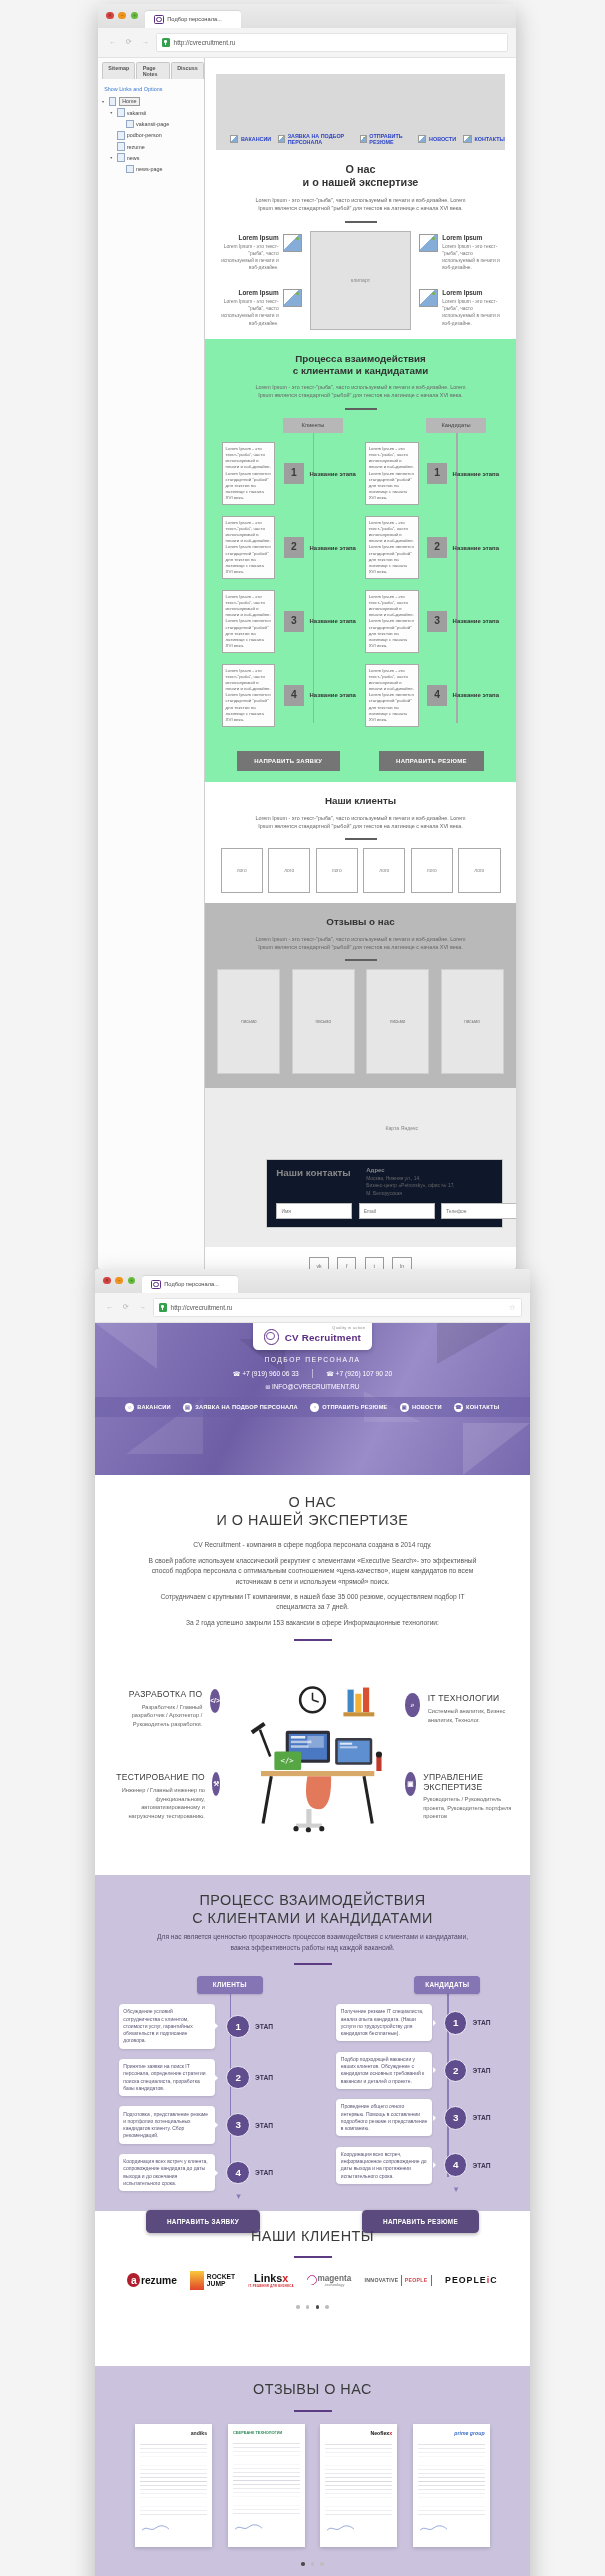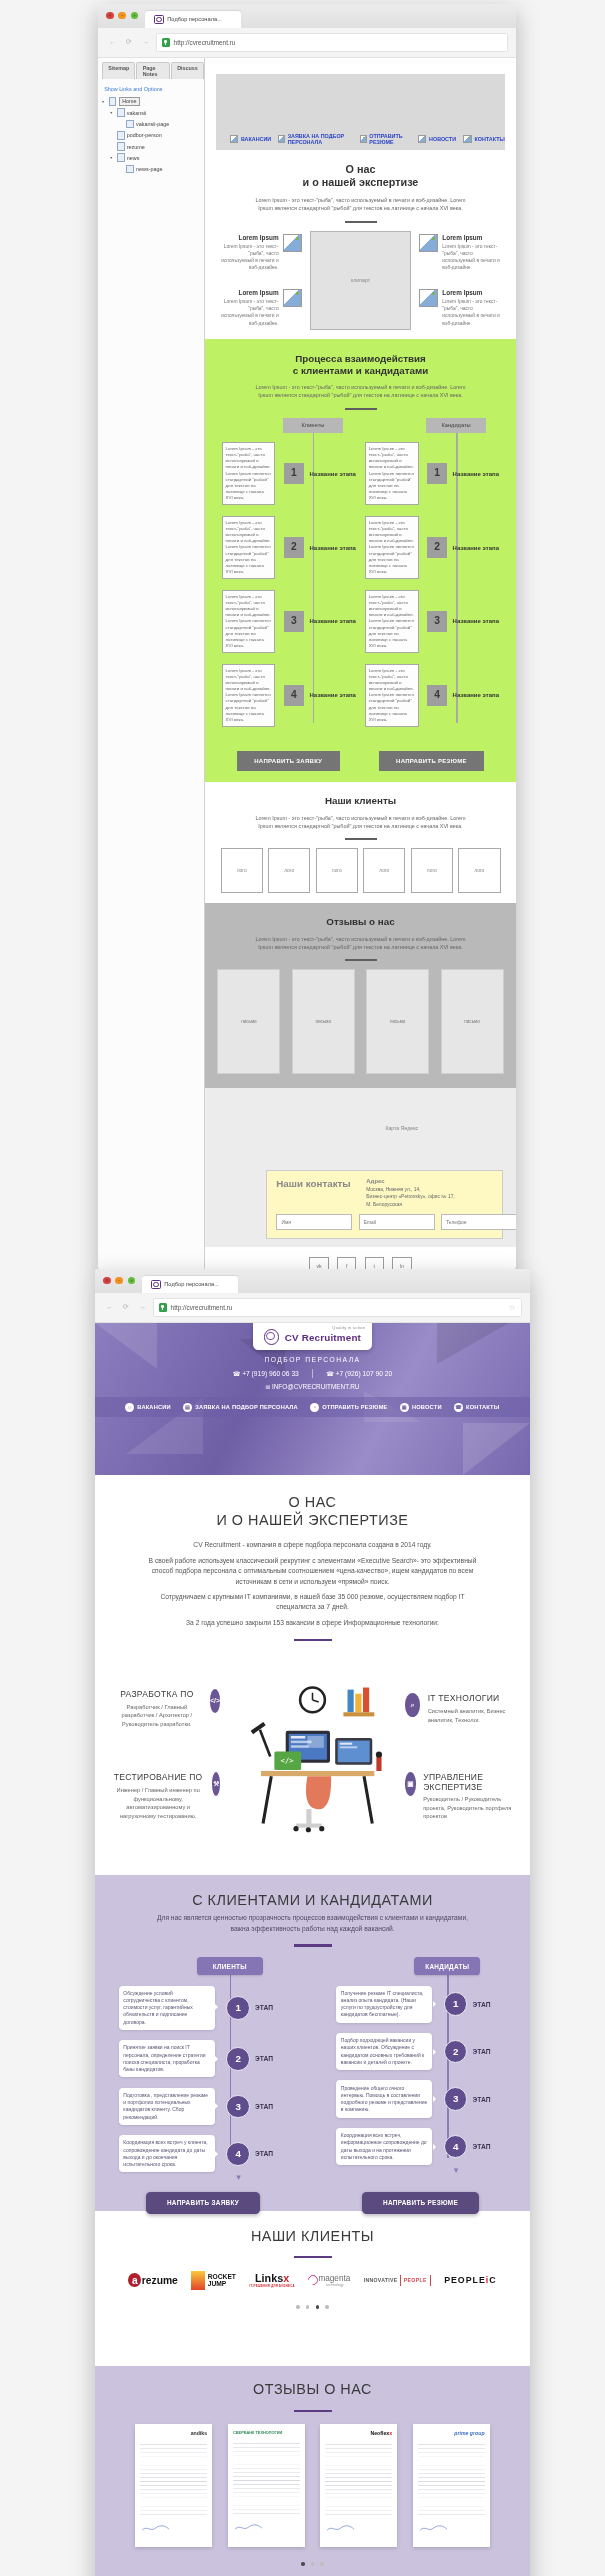--- a/index.html
+++ b/index.html
@@ -48,39 +48,39 @@
 .wfeatgrid{display:flex;justify-content:center;gap:8.2px;align-items:center;margin-top:3.1px}
 .wfcol{width:85px;display:flex;flex-direction:column;gap:17.5px}
 .wfeat{display:flex;gap:4.1px;align-items:flex-start}
 .wfeat.rt{text-align:right}
 .wfeat.lt2{text-align:left;flex-direction:row-reverse}
 .wft b{font-size:6.4px;display:block;margin-bottom:2.1px}
 .wft p{font-size:4.9px;color:#777;margin:0;line-height:1.45}
 .bigpic{width:17.5px;height:15.5px;border:0.5px solid #9b9b9b;background:linear-gradient(135deg,#fff 45%,#86add8 45%);position:relative;flex:none}
 .bigpic::after{content:"";position:absolute;right:2.6px;top:1.5px;width:3.1px;height:3.1px;border-radius:50%;background:#7fb341}
 .klip{width:102px;height:97px;background:#e2e2e2;border:0.5px solid #b5b5b5;font-size:5.2px;color:#888;display:flex;align-items:center;justify-content:center}
-.wproc{background:#bef264;padding:13.4px 12.4px 11.3px;text-align:center}
+.wproc{background:#86efac;padding:13.4px 12.4px 11.3px;text-align:center}
 .wpcols{display:flex;justify-content:space-around;margin-top:4.1px}
 .wpcol{position:relative;width:134px;padding-bottom:5.2px}
 .wpline{position:absolute;left:91px;top:0;bottom:20.6px;width:1.5px;background:#a9a9a9}
 .wchip{position:relative;margin-left:61px;width:60px;background:#b7b7b7;color:#3f3f3f;font-size:5.7px;padding:4.6px 0;margin-bottom:9.3px}
 .wstep{display:flex;align-items:center;gap:5.2px;margin-bottom:11.3px;position:relative}
 .wbox{width:71px;background:#fdfdfd;border:0.5px solid #a8a8a8;font-size:4.4px;color:#666;text-align:left;padding:2.6px;line-height:1.4}
 .wnum{width:20.6px;height:20.6px;background:#9e9e9e;color:#3a3a3a;font-size:10.3px;font-weight:bold;line-height:20.6px;flex:none;margin-left:3.1px}
 .wsl{font-size:6px;font-weight:bold;white-space:nowrap}
 .wbtns{display:flex;justify-content:space-around;margin-top:8.2px}
 .wbtn{background:#757575;color:#fff;font-size:6px;font-weight:bold;padding:6.7px 17.5px;letter-spacing:0.3px}
 .wlogos{display:flex;justify-content:center;gap:5.2px;margin-top:2.1px}
 .wlogo{width:43px;height:43px;background:#fff;border:0.5px solid #aaa;font-size:4.9px;color:#888;display:flex;align-items:center;justify-content:center}
 .wrev{background:#b9b9b9;padding:13.4px 12.4px;text-align:center}
 .wrevs{display:flex;justify-content:center;gap:11.3px;margin-top:5.2px}
 .wletter{width:66px;height:103px;background:#e6e6e6;border:0.5px solid #cfcfcf;font-size:4.6px;color:#777;display:flex;align-items:center;justify-content:center}
 .wmap{background:#ececec;height:159px;position:relative;margin:0;font-size:5.2px;color:#888}
 .wmap .cap{position:absolute;left:58%;top:37px}
-.wcard{position:absolute;left:61px;right:13.4px;bottom:8px;background:#fef9c3;border:0.5px solid #ccc;padding:7.2px 9.3px}
+.wcard{position:absolute;left:61px;right:13.4px;bottom:19px;background:#0f172a;border:0.5px solid #ccc;padding:7.2px 9.3px}
 .wcard .row1{display:flex;gap:15.5px;align-items:flex-start}
 .wct{font-size:9.8px;font-weight:bold}
 .wadr b{font-size:6px;display:block;margin-bottom:2.1px}
 .wadr div{font-size:4.9px;color:#666;line-height:1.5}
 .wfields{display:flex;gap:6.2px;margin-top:6.2px}
 .wfields input{flex:1;height:14.4px;border:0.5px solid #bbb;font-size:4.9px;padding:0 4.1px;color:#555;font-family:"Liberation Sans",sans-serif}
 .wfoot{text-align:center;padding:10.3px 0 0}
 .wsoc{display:flex;justify-content:center;gap:8.2px}
 .wsq{width:17.5px;height:17.5px;border:0.5px solid #9e9e9e;font-size:5.2px;color:#777;line-height:17.5px;text-align:center}
 
@@ -109,21 +109,21 @@
 .nico{width:8.8px;height:8.8px;border-radius:50%;background:#fff;color:#7264a8;font-size:5.2px;line-height:8.8px;text-align:center}
 .sec{text-align:center}
 .h1{font-size:14.4px;color:#3a3a3a;letter-spacing:0.5px;line-height:1.3;font-weight:normal;margin:0}
 .pdiv{width:38px;height:2.1px;background:#5c3b82;margin:10.3px auto}
 .para{font-size:6.7px;color:#555;line-height:1.55;max-width:340px;margin:5.2px auto 0}
 
 .featg{display:grid;grid-template-columns:111px 170px 111px;justify-content:center;gap:3.1px 7.2px;align-items:center;margin-top:2.1px}
 .feat{padding:0 2.1px}
 .feat h3{font-size:8.5px;letter-spacing:0.3px;color:#3a3a3a;margin:0 0 3.6px;font-weight:normal}
 .feat p{font-size:5.7px;color:#666;margin:0;line-height:1.5}
-.feat.fr{}.feat.fl{text-align:left}
+.feat.fr{text-align:right}.feat.fl{text-align:left}
 .fico{display:inline-block;width:24px;height:24px;border-radius:50%;background:#6a5694;color:#fff;font-size:6.7px;font-weight:bold;line-height:24px;text-align:center;vertical-align:middle}
 .featrow{display:flex;gap:5.2px;align-items:flex-start}
 .featrow.fr{flex-direction:row-reverse}
 
 .lav{background:#cbc3de}
 .psub{font-size:6.7px;color:#4f4764;max-width:319px;margin:4.1px auto 0;line-height:1.55}
 .pcols{display:flex;justify-content:space-around;margin-top:7.2px}
 .pcol{position:relative;width:170px}
 .pline{position:absolute;left:111px;top:0;bottom:24px;width:1.5px;background:#8b7cb8}
 .pchip{position:relative;margin-left:78px;width:66px;background:#8675b5;color:#fff;font-size:6.4px;font-weight:bold;letter-spacing:0.3px;border-radius:3.6px;padding:5.7px 0;box-shadow:0 1px 2.1px rgba(0,0,0,.15)}
@@ -138,21 +138,21 @@
 
 .logorow{display:flex;justify-content:center;align-items:center;gap:13.4px;margin-top:13.4px}
 .lg{font-weight:bold;color:#111}
 .lga i{font-style:normal;background:#b01f2e;color:#fff;border-radius:50%;padding:1.5px 3.6px;margin-right:0.5px}
 .lga{font-size:10.3px}
 .lgr{display:flex;gap:3.1px;align-items:center}
 .lgrbox{width:13.4px;height:18.5px;background:linear-gradient(180deg,#f8c93a,#e2442a)}
 .lgrt{font-size:6.7px;line-height:1.05;text-align:left}
 .lgn{font-size:10.8px}.lgn b{color:#d42027}
 .lgnsub{display:block;font-size:2.8px;color:#d42027;letter-spacing:0.3px;text-align:left}
-.lgm{display:flex;gap:0;align-items:center;color:#6c6c6c;font-size:8.2px;font-weight:normal}
+.lgm{display:flex;gap:0;align-items:center;color:#6c6c6c;font-size:8.2px;font-weight:bold}
 .swirl{width:8.2px;height:8.2px;border:1.5px solid #c0368c;border-left-color:transparent;border-radius:50%;transform:rotate(-40deg)}
 .lgmsub{font-size:3.6px;color:#999}
 .lgi{font-size:5.2px;color:#5a5a5a;letter-spacing:0.3px;display:flex;gap:2.1px;align-items:center}
 .lgi b{color:#cf4850;border:0.8px solid #cf4850;border-top:none;border-bottom:none;padding:2.6px 3.1px}
 .lgf{font-size:8.8px;letter-spacing:1px}.lgf b{color:#d42027}
 .dots{display:flex;justify-content:center;gap:6.2px;margin-top:15.5px}
 .dot{width:3.6px;height:3.6px;border-radius:50%;background:#bdbdbd}
 .dot.on{background:#4a4a4a}
 
 .letters{display:flex;justify-content:center;gap:15.5px;margin-top:12.4px}
@@ -584,20 +584,21 @@
             <span class="fico">▣</span>
             <div class="feat fl">
               <h3>УПРАВЛЕНИЕ ЭКСПЕРТИЗЕ</h3>
               <p>Руководитель / Руководитель проекта, Руководитель портфеля проектов</p>
             </div>
           </div>
     </div>
   </section>
 
   <section class="sec lav sec-proc">
+    <h1 class="h1">ПРОЦЕСС ВЗАИМОДЕЙСТВИЯ</h1>
     <h1 class="h1">С КЛИЕНТАМИ И КАНДИДАТАМИ</h1>
     <p class="psub">Для нас является ценностью прозрачность процессов взаимодействия с клиентами и кандидатами, важна эффективность работы над каждой вакансий.</p>
     <div class="pdiv"></div>
     <div class="pcols">
       <div class="pcol">
         <div class="pline"></div>
         <div class="pchip">КЛИЕНТЫ</div>
         <div>
           <div class="pstep">
             <div class="bub">Обсуждение условий сотрудничества с клиентом, стоимости услуг, гарантийных обязательств и подписание договора.</div>

